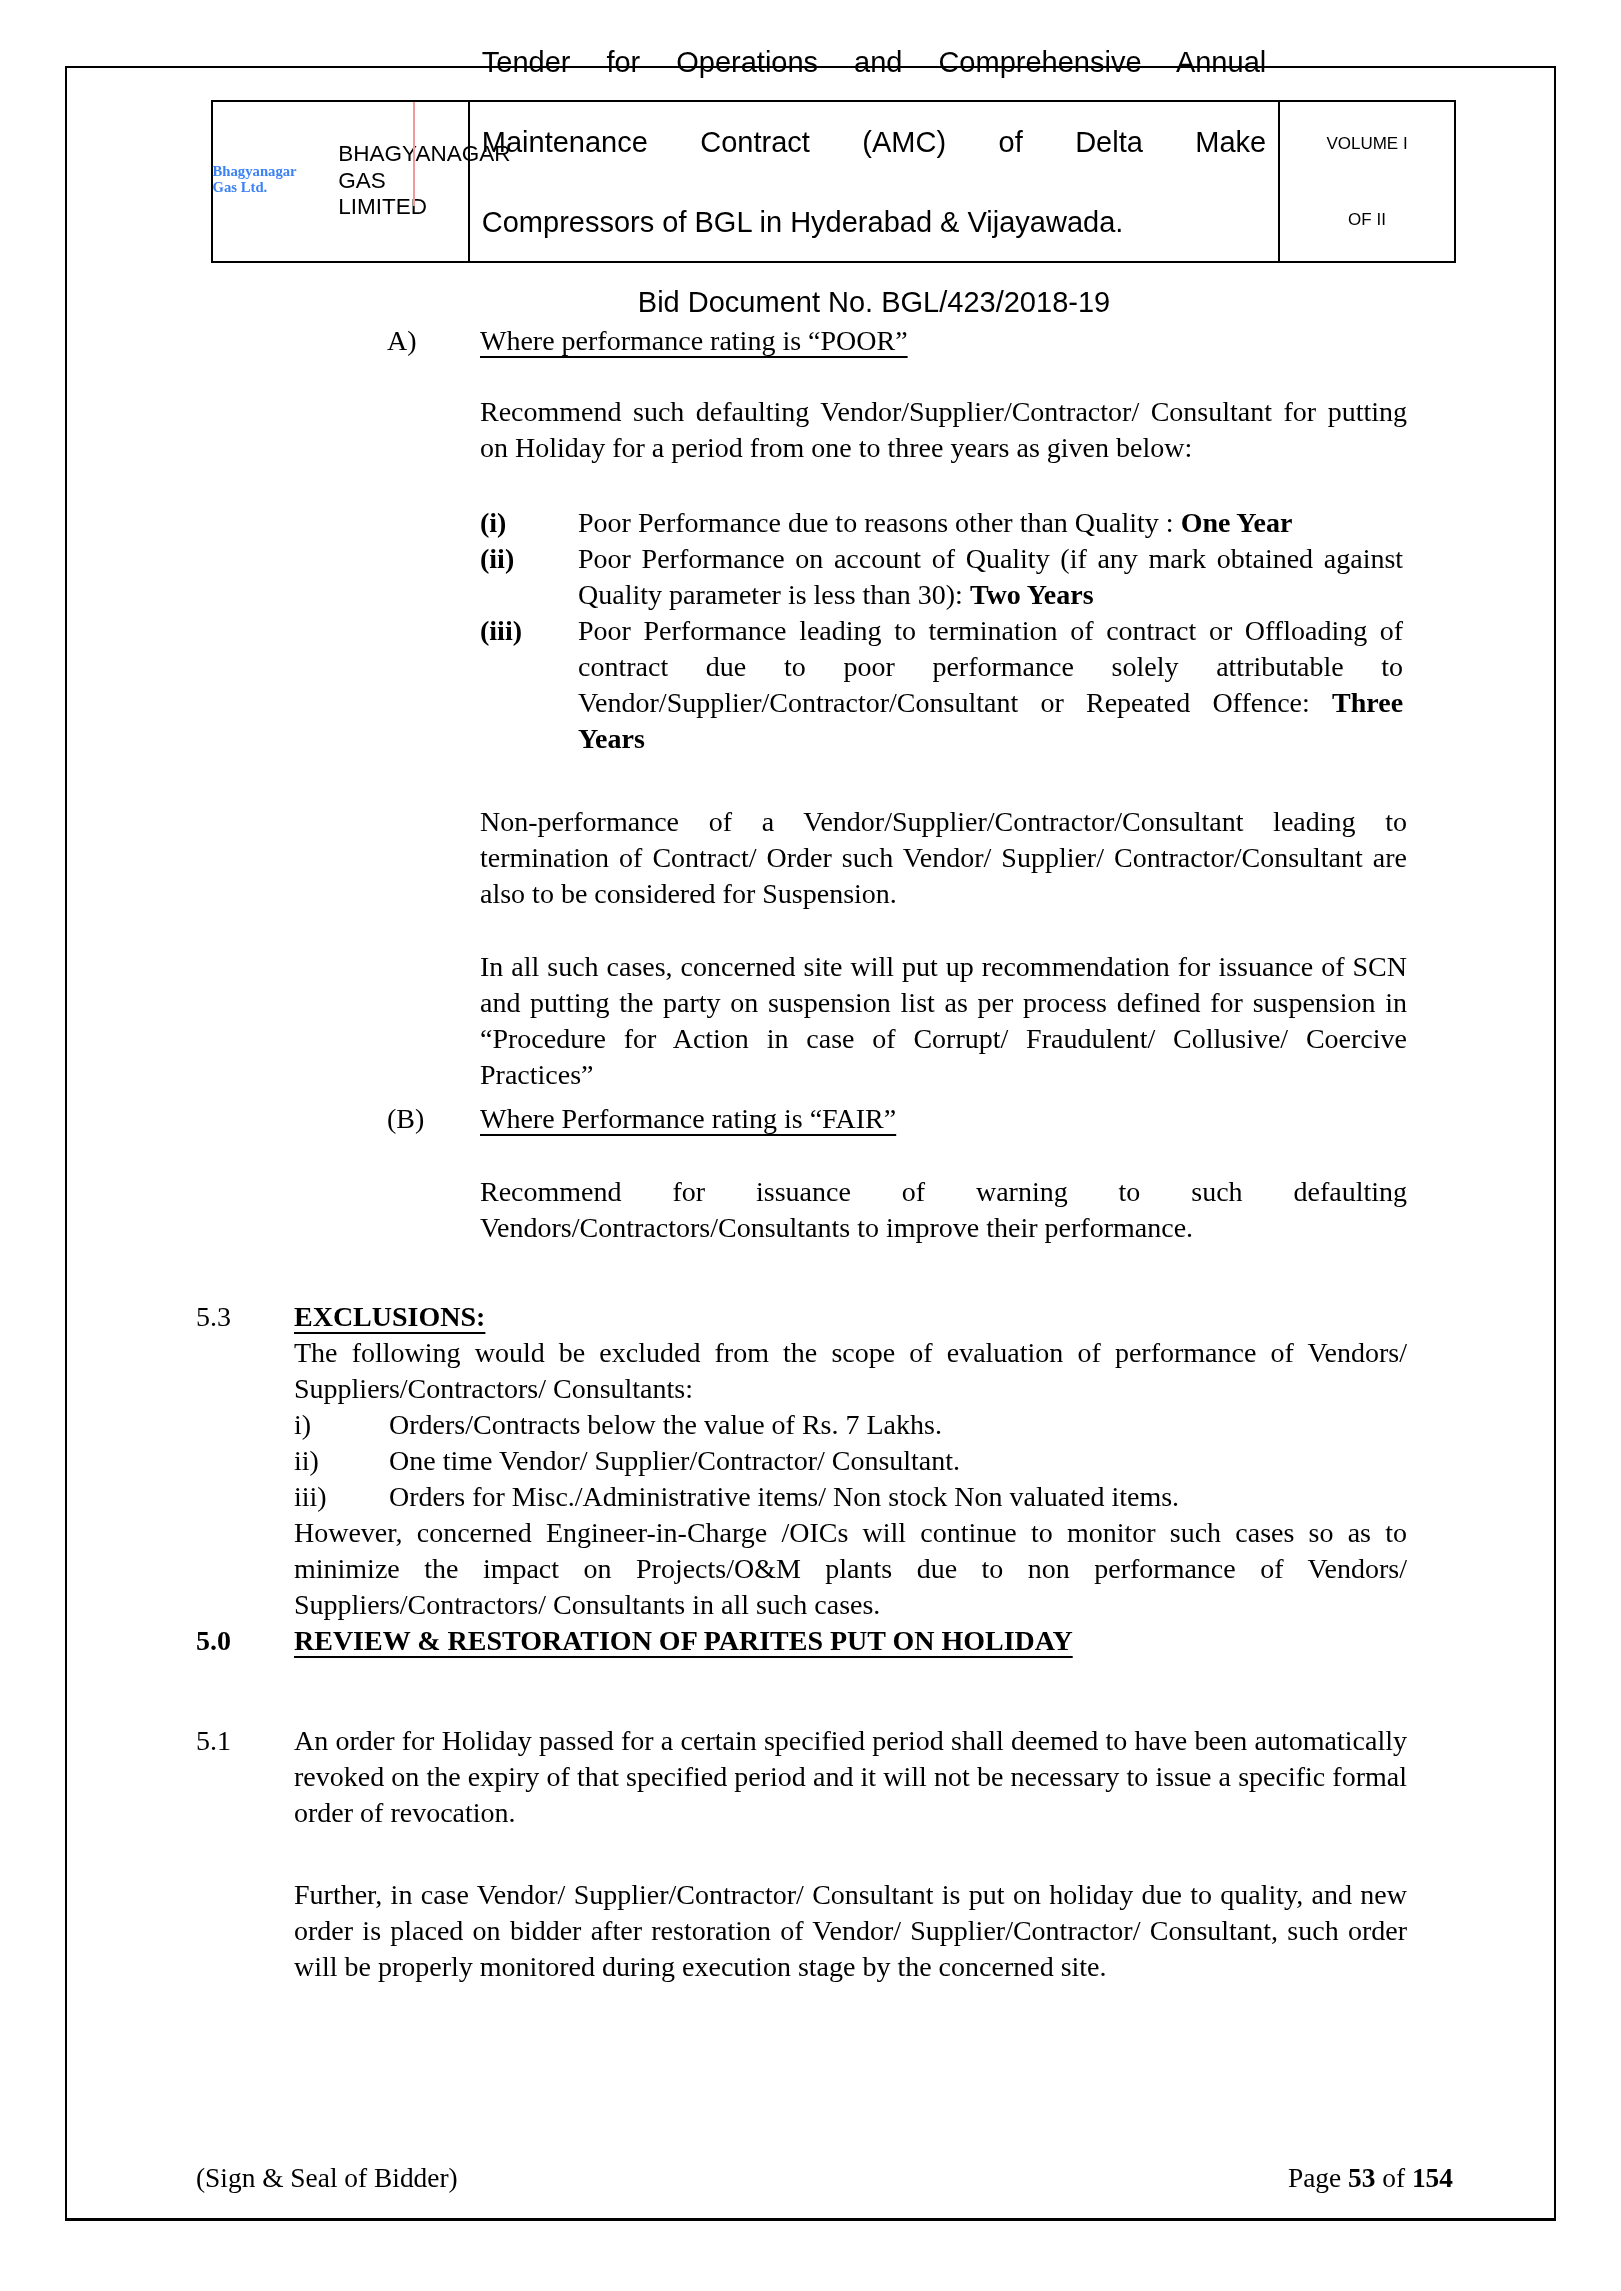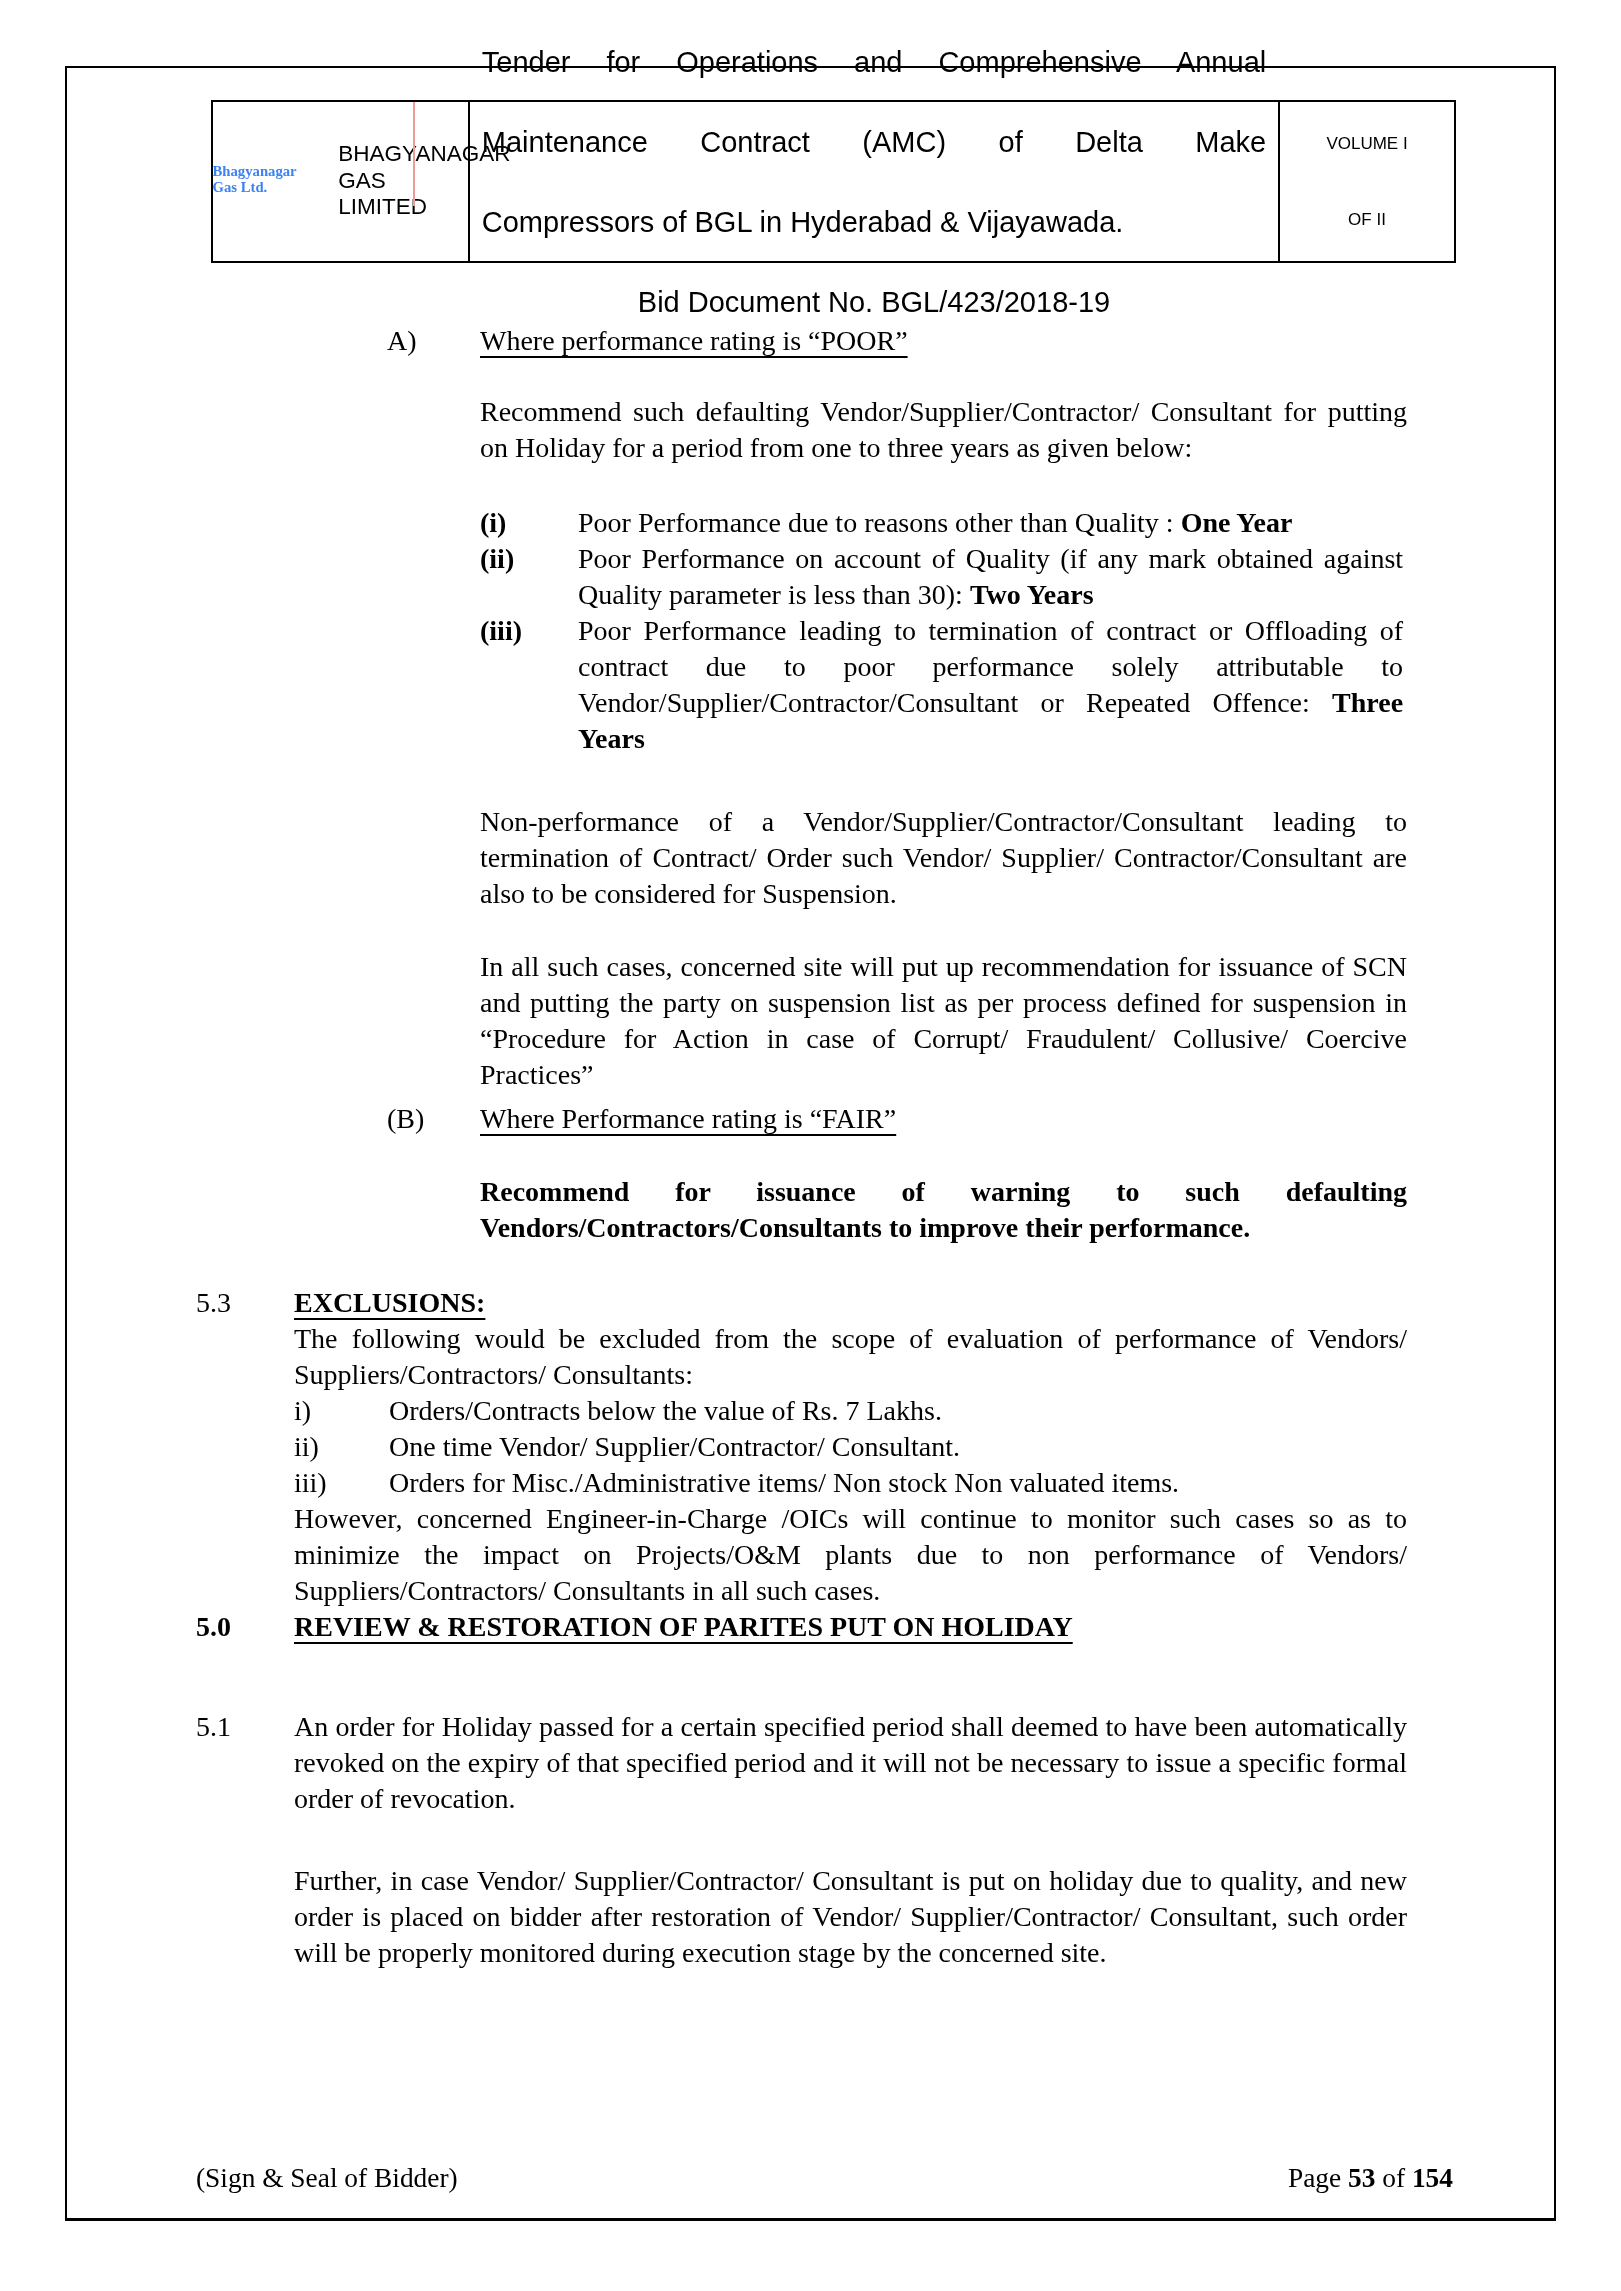--- a/index.html
+++ b/index.html
@@ -56,21 +56,21 @@
   .ab .mk{width:93px;}
   .ind{margin-left:284px;}
   .just{text-align:justify;}
   .sub .mk{width:98px;font-weight:bold;}
   .sub .tx{padding-right:3.9px;}
   .sec .mk{width:98px;}
   .li .mk{width:95px;font-weight:normal;}
   .ul{text-decoration:underline;text-underline-offset:5.9px;text-decoration-thickness:2px;}
   .b{font-weight:bold;}
   .mb36{margin-bottom:35px;} .mb40{margin-bottom:39px;} .mb48{margin-bottom:47px;}
-  .mb38{margin-bottom:37px;} .mb8{margin-bottom:7.8px;}  .mb50{margin-bottom:39px;font-weight:bold;}
+  .mb38{margin-bottom:37px;} .mb8{margin-bottom:7.8px;}  .mb50{margin-bottom:53px;}
   .mb65{margin-bottom:64px;} .mb47{margin-bottom:46px;}
   
   .footer{
     position:absolute;left:196px;top:2162px;width:1257px;
     display:flex;justify-content:space-between;font-size:27.4px;line-height:33px;
   }
 </style>
 </head>
 <body>
 

